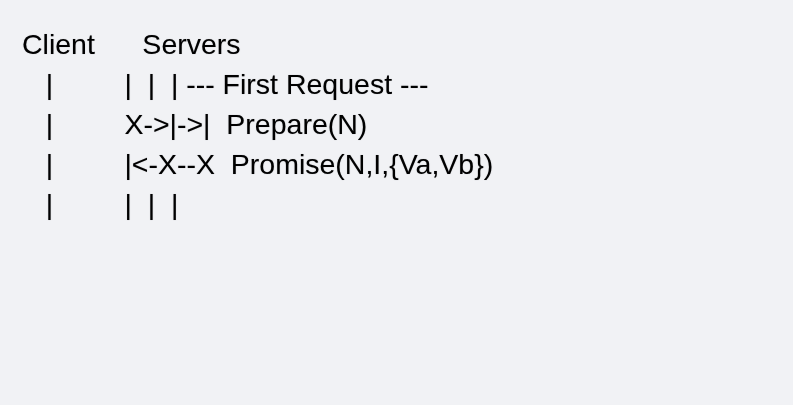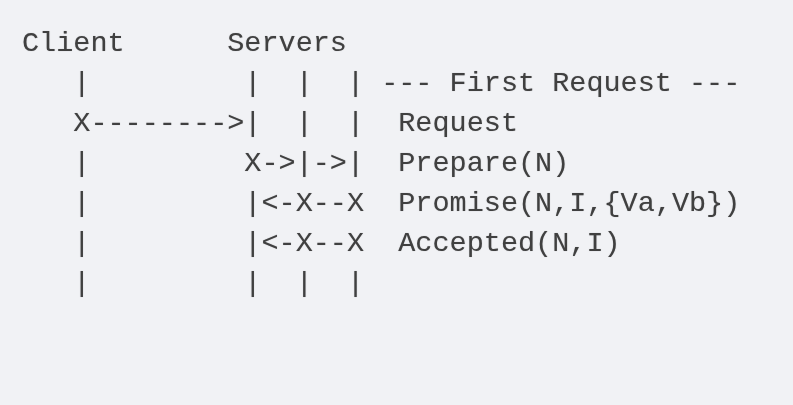--- a/index.html
+++ b/index.html
@@ -11,35 +11,33 @@
     height: 405px;
     background: #f1f2f5;
     overflow: hidden;
     position: relative;
     font-family: "DejaVu Sans Mono", "Liberation Mono", monospace;
   }
   .diagram {
     position: absolute;
     left: 22px;
     top: 24px;
-    font-family: Liberation Mono, monospace;
+    font-family: Liberation Sans, sans-serif;
     font-size: 28.5px;
     line-height: 40px;
-    color: #404040;
+    color: #000000;
     text-shadow: 0 0 1px rgba(53, 55, 58, 0.35);
   }
   .line {
     white-space: pre;
     height: 40px;
   }
 </style>
 </head>
 <body>
 
 <div class="diagram">
   <div class="line">Client      Servers</div>
   <div class="line">   |         |  |  | --- First Request ---</div>
-  <div class="line">   X--------&gt;|  |  |  Request</div>
   <div class="line">   |         X-&gt;|-&gt;|  Prepare(N)</div>
   <div class="line">   |         |&lt;-X--X  Promise(N,I,{Va,Vb})</div>
-  <div class="line">   |         |&lt;-X--X  Accepted(N,I)</div>
   <div class="line">   |         |  |  |</div>
 </div>
 
 </body></html>

